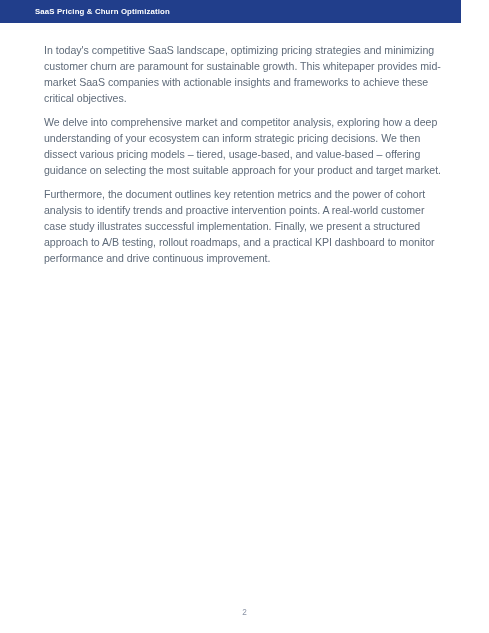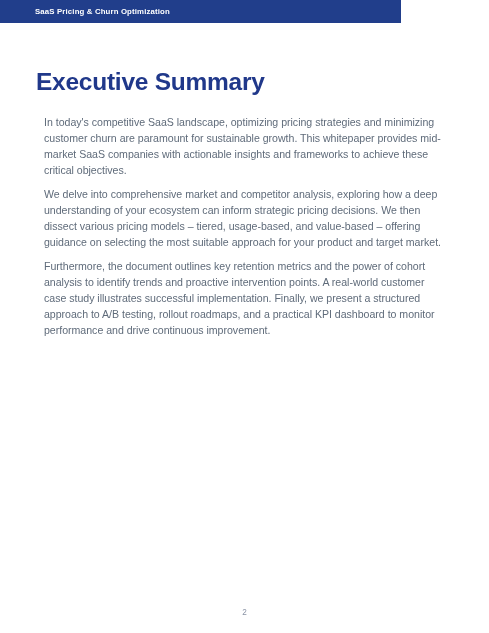--- a/index.html
+++ b/index.html
@@ -21,21 +21,21 @@
     height: 633px;
     background: #ffffff;
     box-sizing: border-box;
   }
 
   
   .header-band {
     position: absolute;
     top: 0;
     left: 0;
-    width: 401px;
+    width: 461px;
     height: 23px;
     background: #213e8b;
     display: flex;
     align-items: center;
     overflow: hidden;
   }
   .header-title {
     margin-left: 35px;
     color: #ffffff;
     font-size: 7.8px;
@@ -96,21 +96,20 @@
 <body>
 
 <div class="page">
 
   <div class="header-band">
     <div class="header-title">SaaS Pricing &amp; Churn Optimization</div>
   </div>
 
   <div class="content">
 
-    <h1 class="page-heading">Executive Summary</h1>
 
     <p class="body-copy">In today's competitive SaaS landscape, optimizing pricing strategies and minimizing customer churn are paramount for sustainable growth. This whitepaper provides mid-market SaaS companies with actionable insights and frameworks to achieve these critical objectives.</p>
 
     <p class="body-copy">We delve into comprehensive market and competitor analysis, exploring how a deep understanding of your ecosystem can inform strategic pricing decisions. We then dissect various pricing models – tiered, usage-based, and value-based – offering guidance on selecting the most suitable approach for your product and target market.</p>
 
     <p class="body-copy">Furthermore, the document outlines key retention metrics and the power of cohort analysis to identify trends and proactive intervention points. A real-world customer case study illustrates successful implementation. Finally, we present a structured approach to A/B testing, rollout roadmaps, and a practical KPI dashboard to monitor performance and drive continuous improvement.</p>
 
   </div>
 
   <div class="footer">

